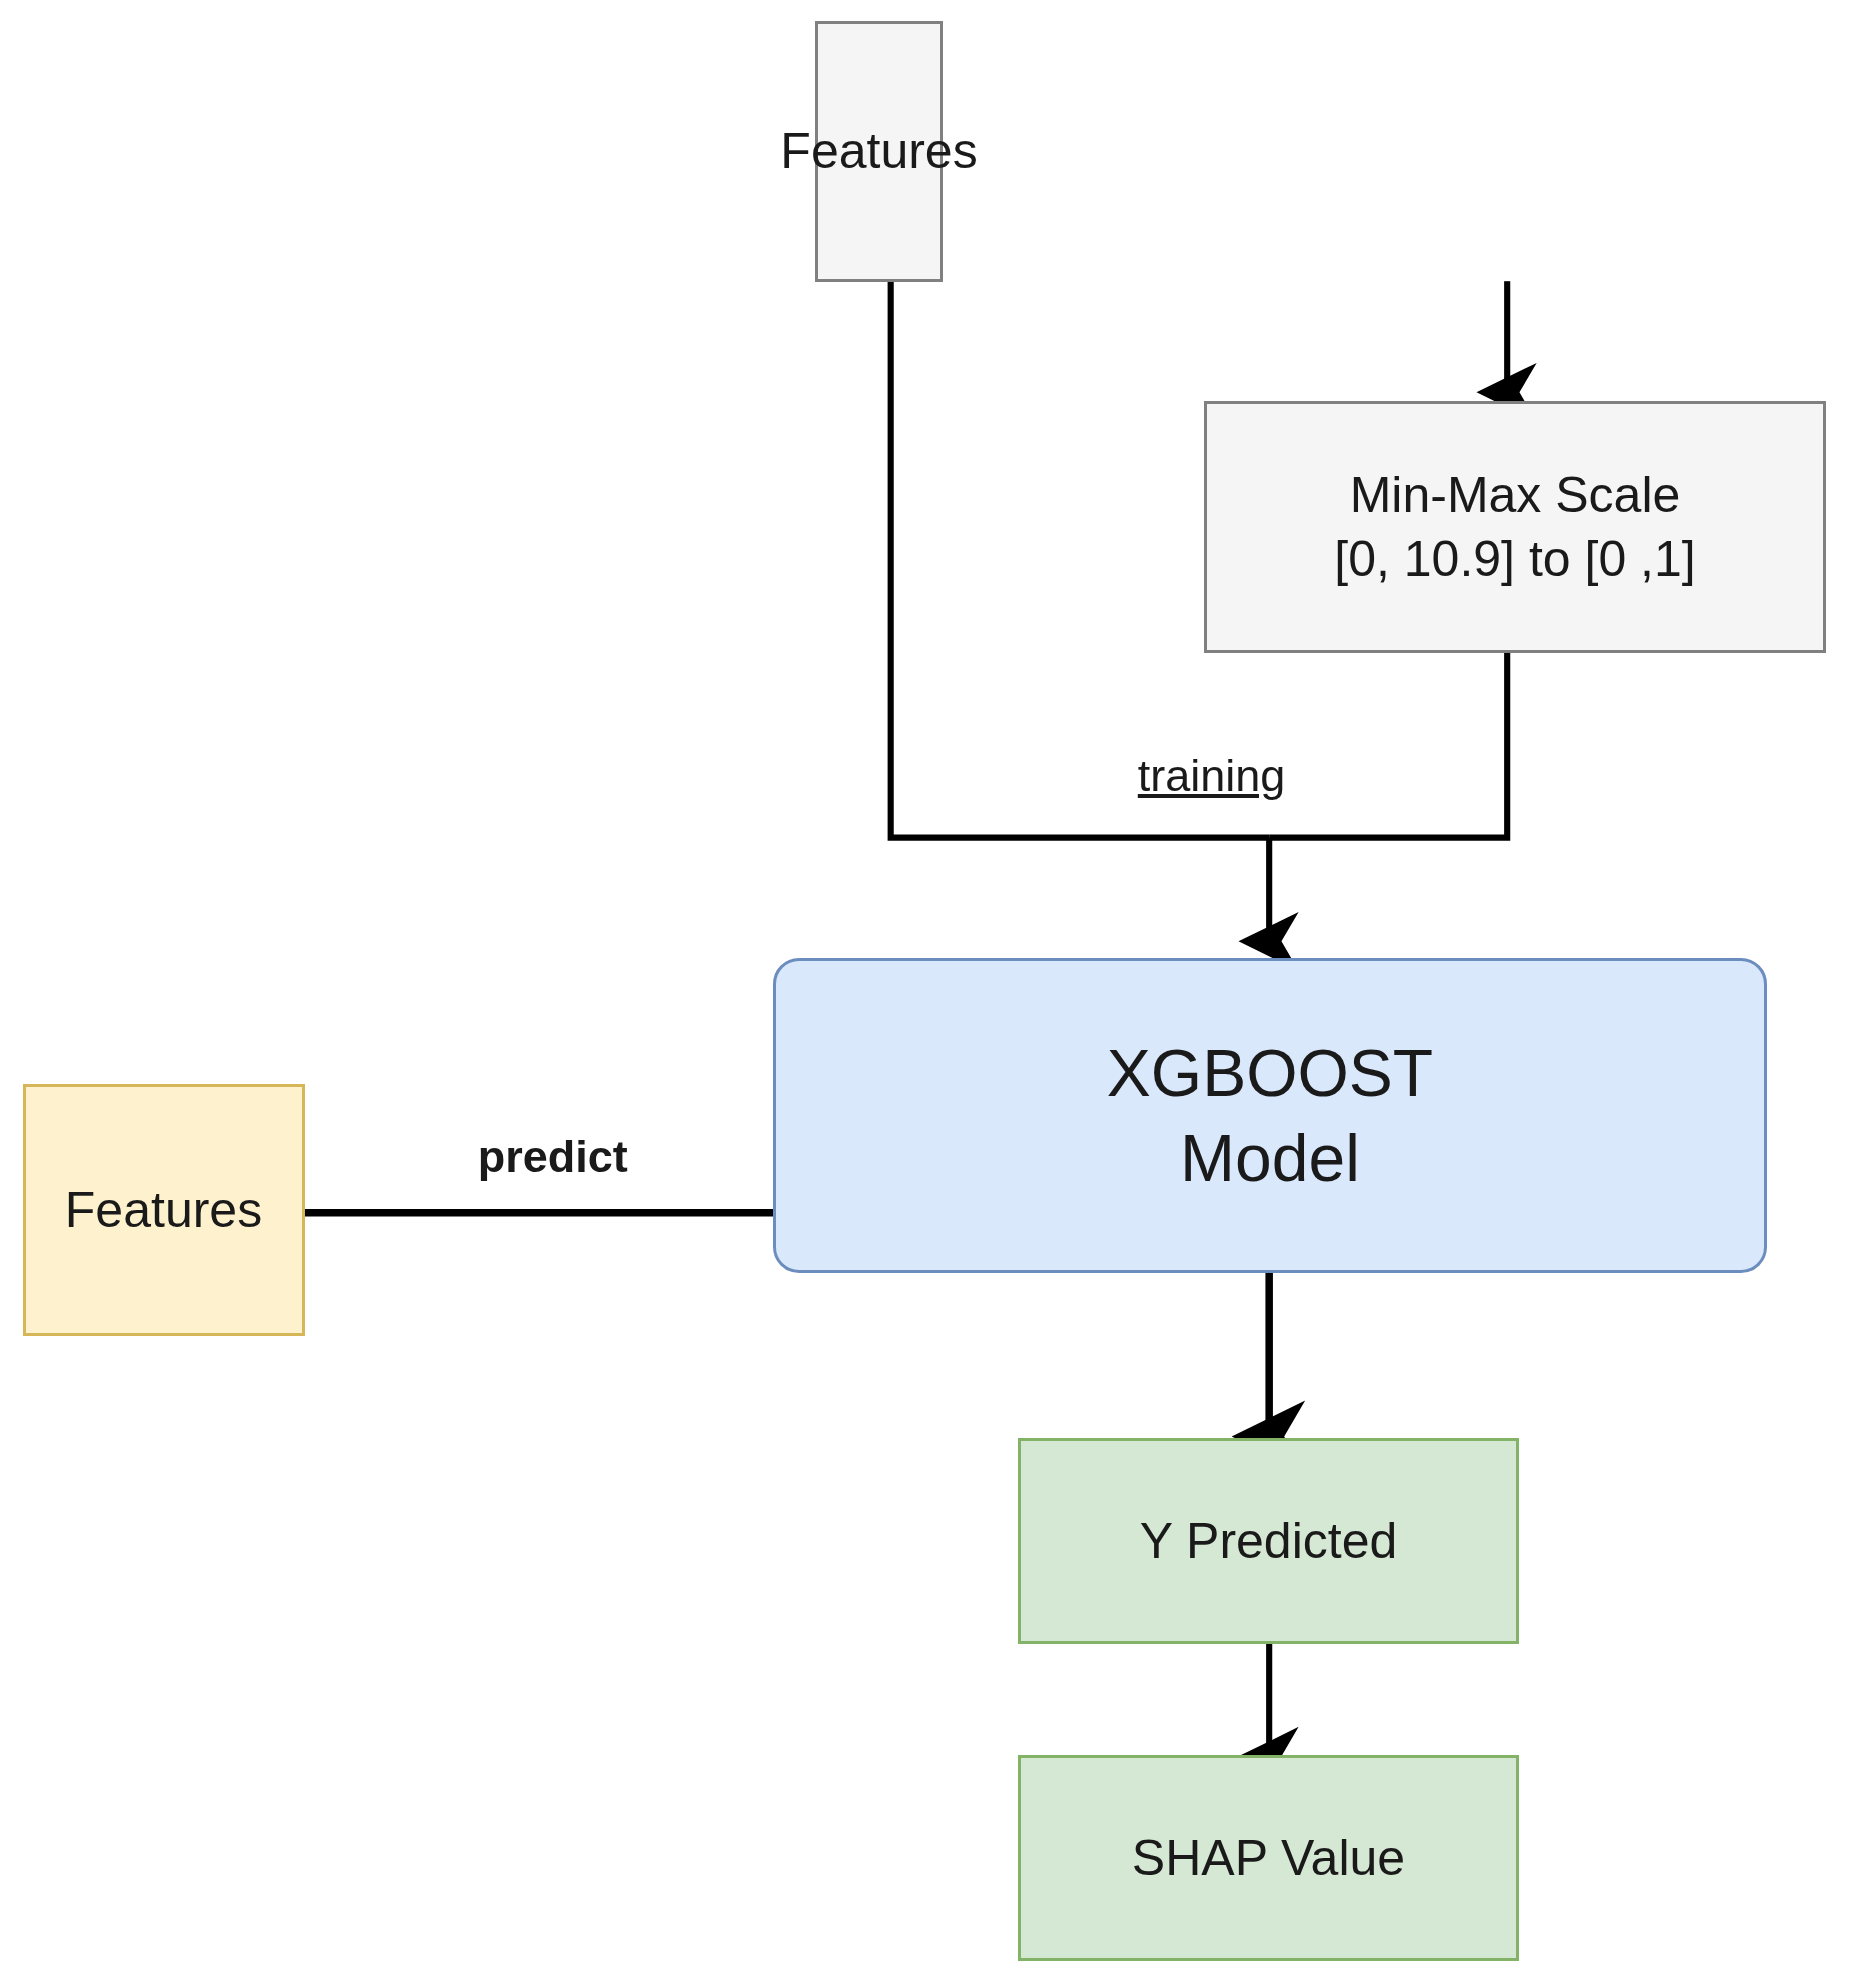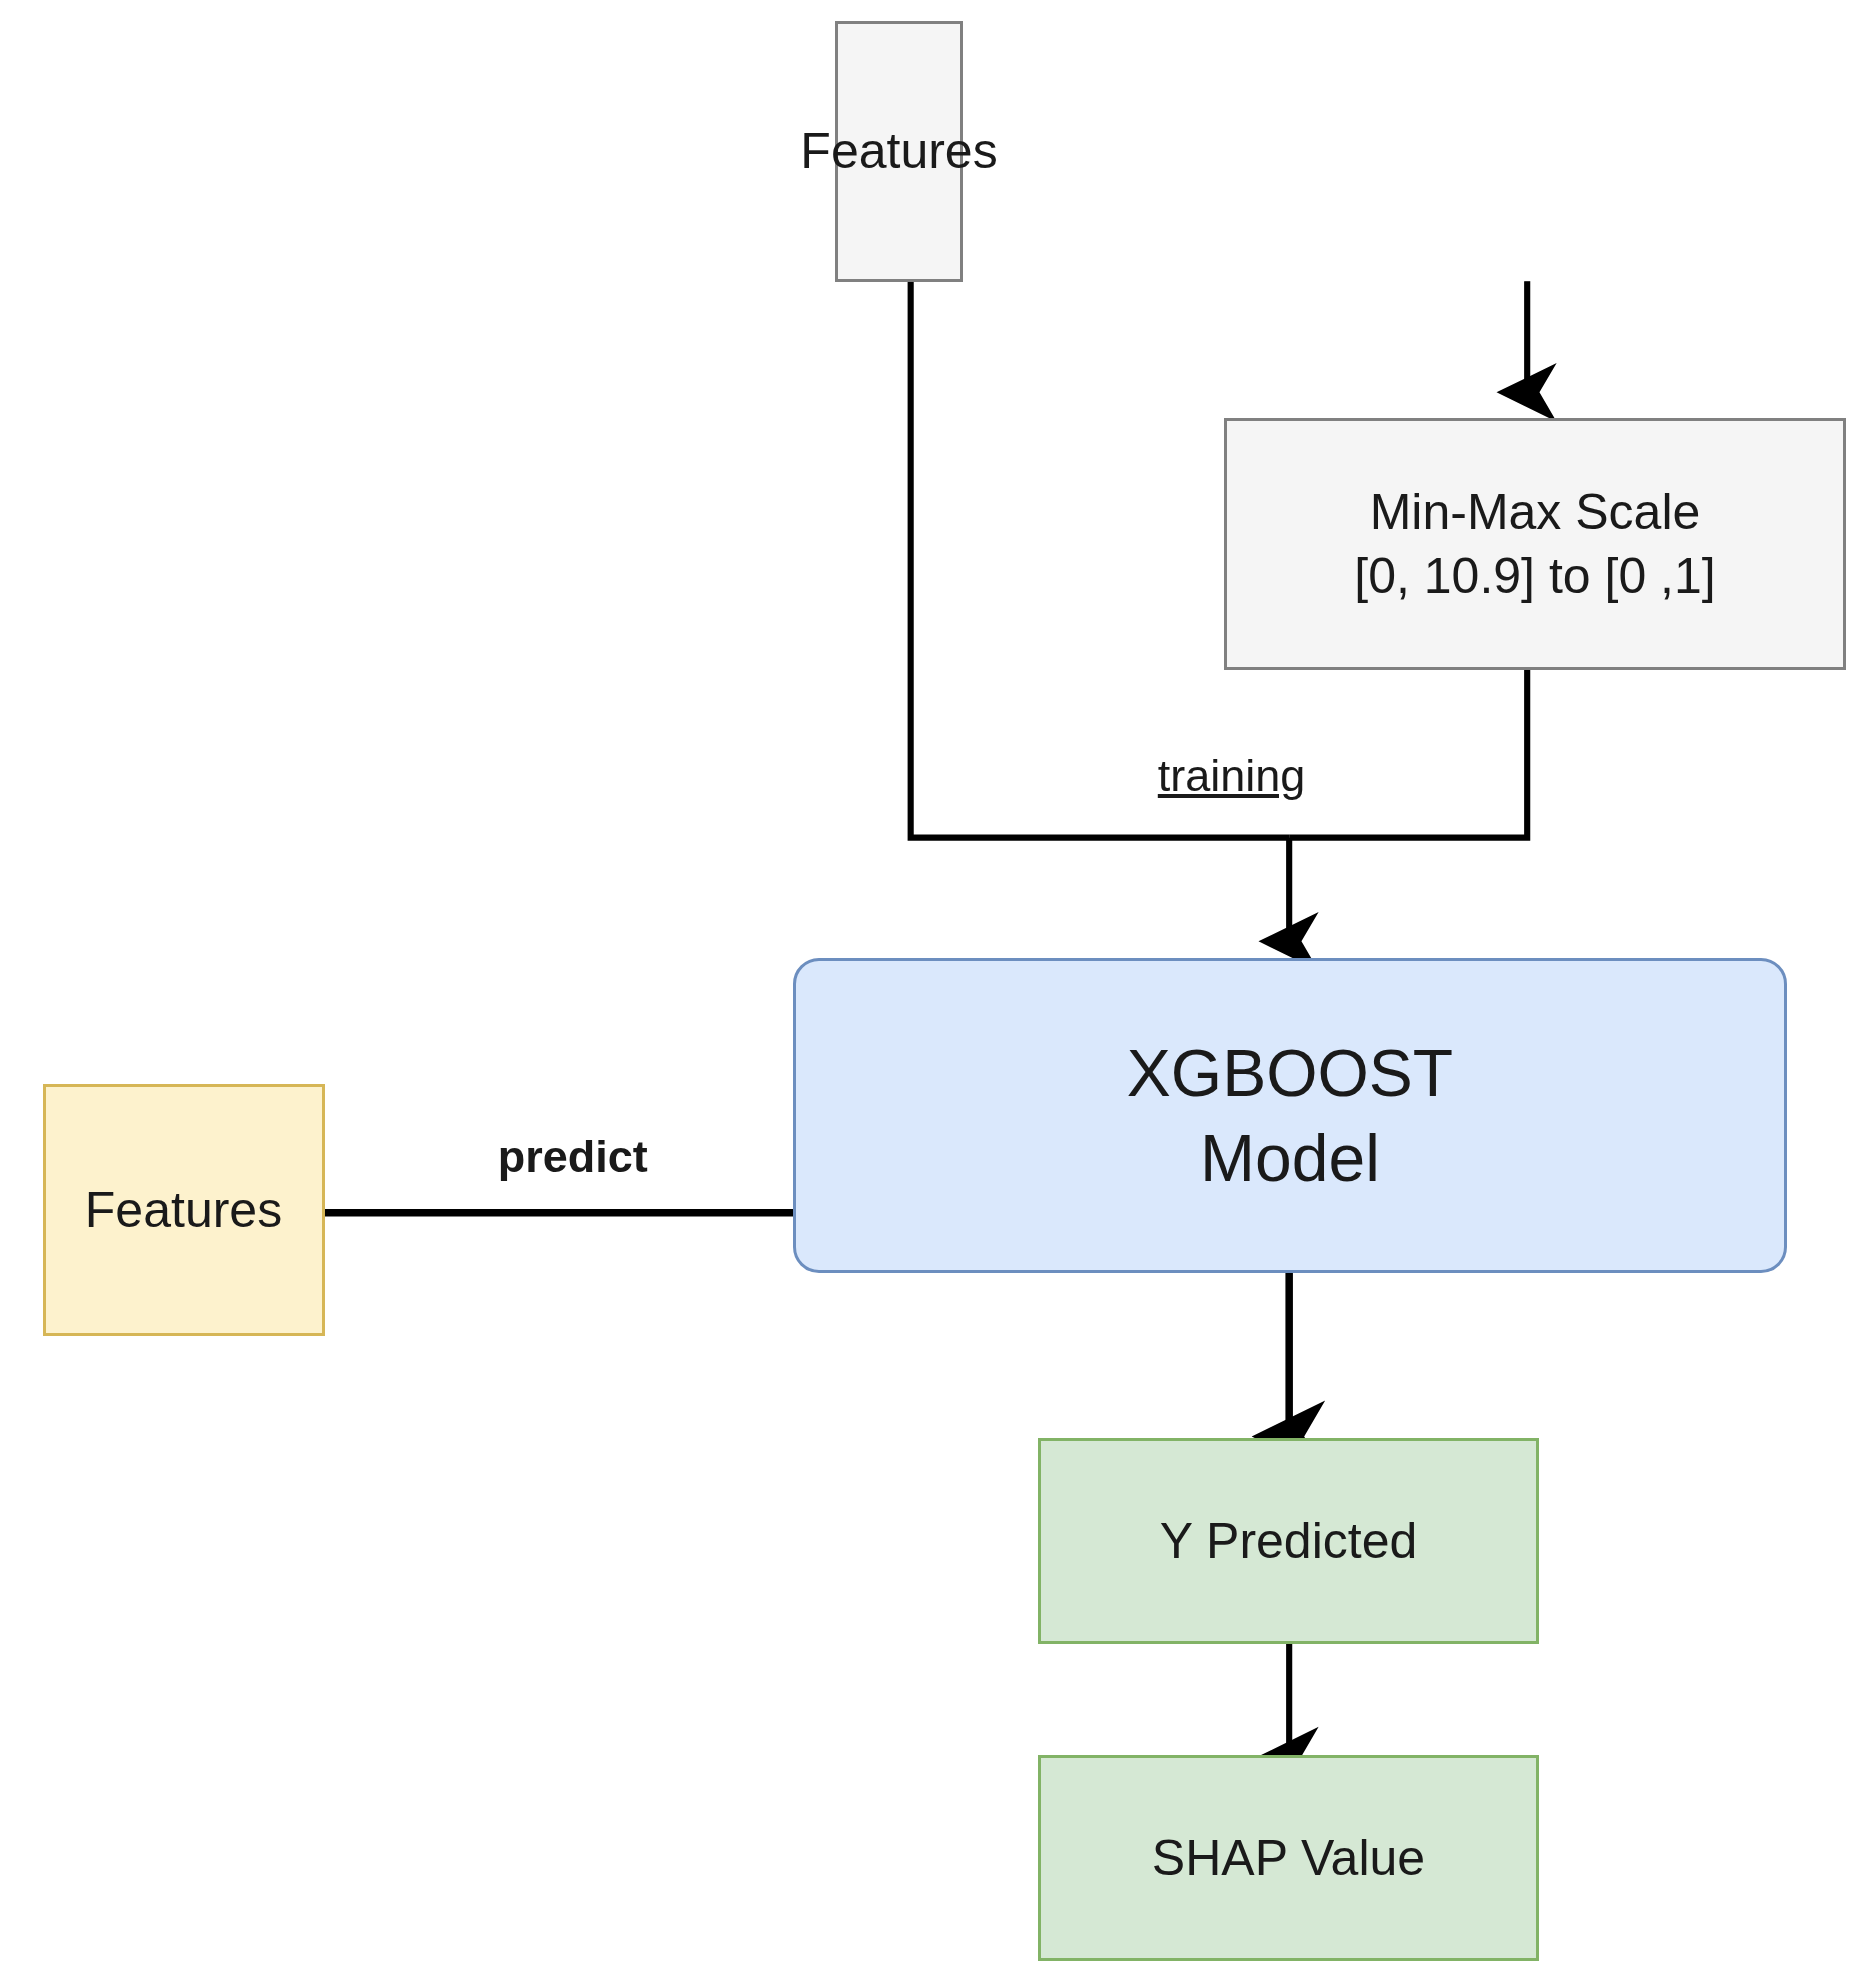--- a/index.html
+++ b/index.html
@@ -1,18 +1,18 @@
 <!DOCTYPE html>
 <html style="font-size:11px"><head>
 <meta charset="utf-8">
 <style>
   html,body{margin:0;padding:0;background:#ffffff;}
   body{width:1855px;height:1985px;position:relative;overflow:hidden;
        font-family:"Liberation Sans","DejaVu Sans",sans-serif;}
-  #canvas{position:absolute;left:0;top:0;width:1473px;height:1985px;margin-left:20px;}
+  #canvas{position:absolute;left:0;top:0;width:1473px;height:1985px;}
   .node{position:absolute;box-sizing:border-box;display:flex;
         align-items:center;justify-content:center;text-align:center;
         color:#1a1a1a;line-height:1.28;white-space:pre-line;}
   .gray{background:#f5f5f5;border:3.4px solid #808080;font-size:50px;}
   .model{background:#dae8fc;border:3.4px solid #6c8ebf;border-radius:26px;font-size:66px;}
   .yellow{background:#fdf2cd;border:3.4px solid #d6b656;font-size:50px;}
   .green{background:#d5e8d4;border:3.4px solid #82b366;font-size:50px;}
   .edge-label{position:absolute;font-size:45px;color:#1a1a1a;background:#ffffff;
               padding:1.4px 6.8px;white-space:nowrap;}
   svg{position:absolute;left:0;top:0;overflow:visible;}
@@ -38,21 +38,21 @@
     <path d="M1861,1228 L1861,1380" stroke="#000000" stroke-width="9" fill="none" marker-end="url(#arrow)"></path>
 
     <path d="M447,1778 L1861,1778 L1861,2106" stroke="#000000" stroke-width="11" fill="none" stroke-linejoin="miter" marker-end="url(#arrow)"></path>
 
     <path d="M1861,2410 L1861,2575" stroke="#000000" stroke-width="9" fill="none" marker-end="url(#arrow)"></path>
   </svg>
 
   <div class="node gray" style="left:815px;top:20.5px;width:128px;height:261px;">Features</div>
 
 
-  <div class="node gray" style="left:1204px;top:418px;width:622px;height:252px;">Min-Max Scale
+  <div class="node gray" style="left:1204px;top:401px;width:622px;height:252px;">Min-Max Scale
 [0, 10.9] to [0 ,1]</div>
 
   <div class="node model" style="left:773px;top:958px;width:994px;height:315px;">XGBOOST
 Model</div>
 
   <div class="node yellow" style="left:22.5px;top:1084px;width:282px;height:252px;">Features</div>
 
   <div class="node green" style="left:1018px;top:1438px;width:501px;height:206px;">Y Predicted</div>
 
   <div class="node green" style="left:1018px;top:1755px;width:501px;height:206px;">SHAP Value</div>

